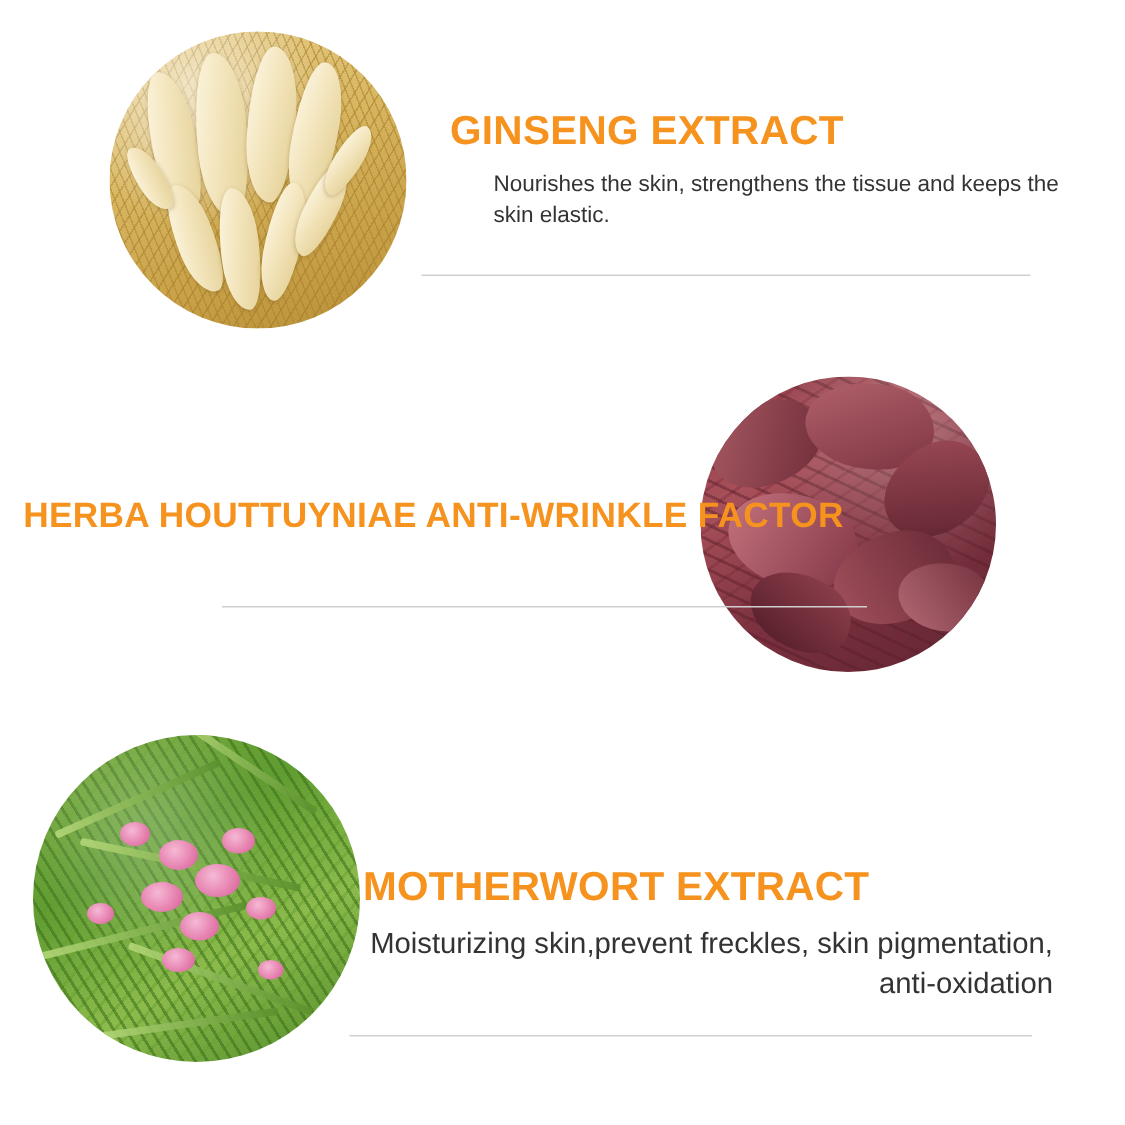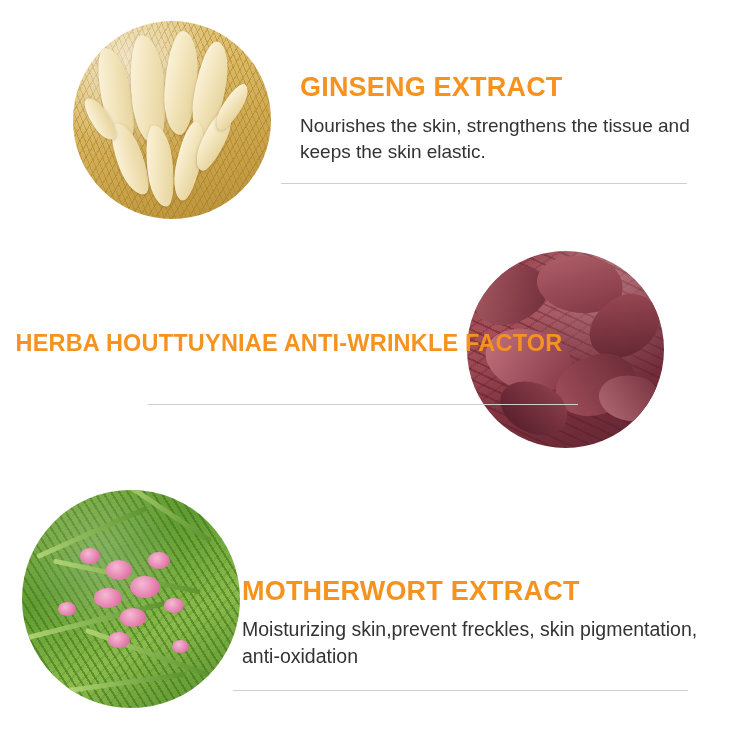--- a/index.html
+++ b/index.html
@@ -65,21 +65,21 @@
       linear-gradient(160deg, #e8cf8f 0%, #d8b761 40%, #c9a249 70%, #b78e36 100%);
   }
   .ginseng-root {
     position: absolute;
     background: linear-gradient(100deg, #fdf7e4 0%, #f3e5bd 45%, #e3cf93 100%);
     border-radius: 48% 52% 45% 55% / 60% 40% 60% 40%;
     box-shadow: 0 1px 3px rgba(120,90,30,0.35);
   }
   #ginseng-text { left: 300px; top: 72px; width: 400px; }
   #ginseng-heading { font-size: 27px; }
-  #ginseng-desc { font-size: 19px; margin-top: 10px; width: 390px; }
+  #ginseng-desc { font-size: 15px; margin-top: 10px; width: 390px; margin-left: 29px; }
   #ginseng-rule { left: 281px; top: 183px; width: 406px; }
 
   
   #sec-herba { top: 240px; left: 0; height: 215px; }
   #herba-circle {
     right: 38px; top: 11px; width: 197px; height: 197px;
     background:
       radial-gradient(circle at 70% 20%, rgba(255,255,255,0.18) 0 10%, rgba(0,0,0,0) 45%),
       repeating-linear-gradient(25deg, rgba(90,30,40,0.45) 0 2px, rgba(0,0,0,0) 2px 9px),
       repeating-linear-gradient(-35deg, rgba(120,40,55,0.35) 0 2px, rgba(0,0,0,0) 2px 11px),
@@ -109,21 +109,21 @@
     border-radius: 50%;
     background: radial-gradient(circle at 40% 35%, #f6b9d4 0%, #e57fae 60%, #cf5f94 100%);
   }
   .mw-blade {
     position: absolute;
     background: linear-gradient(90deg, rgba(180,215,120,0.9), rgba(90,145,45,0.9));
     border-radius: 2px;
   }
   #motherwort-text { left: 242px; top: 94px; width: 460px; }
   #motherwort-heading { font-size: 27px; }
-  #motherwort-desc { font-size: 19.5px; margin-top: 9px; }
+  #motherwort-desc { font-size: 19.5px; margin-top: 9px; text-align: right; }
   #motherwort-rule { left: 233px; top: 208px; width: 455px; }
 </style>
 </head>
 <body>
 
 <div class="page">
 
   <div class="section" id="sec-ginseng">
 
     <div class="circle" id="ginseng-circle">

